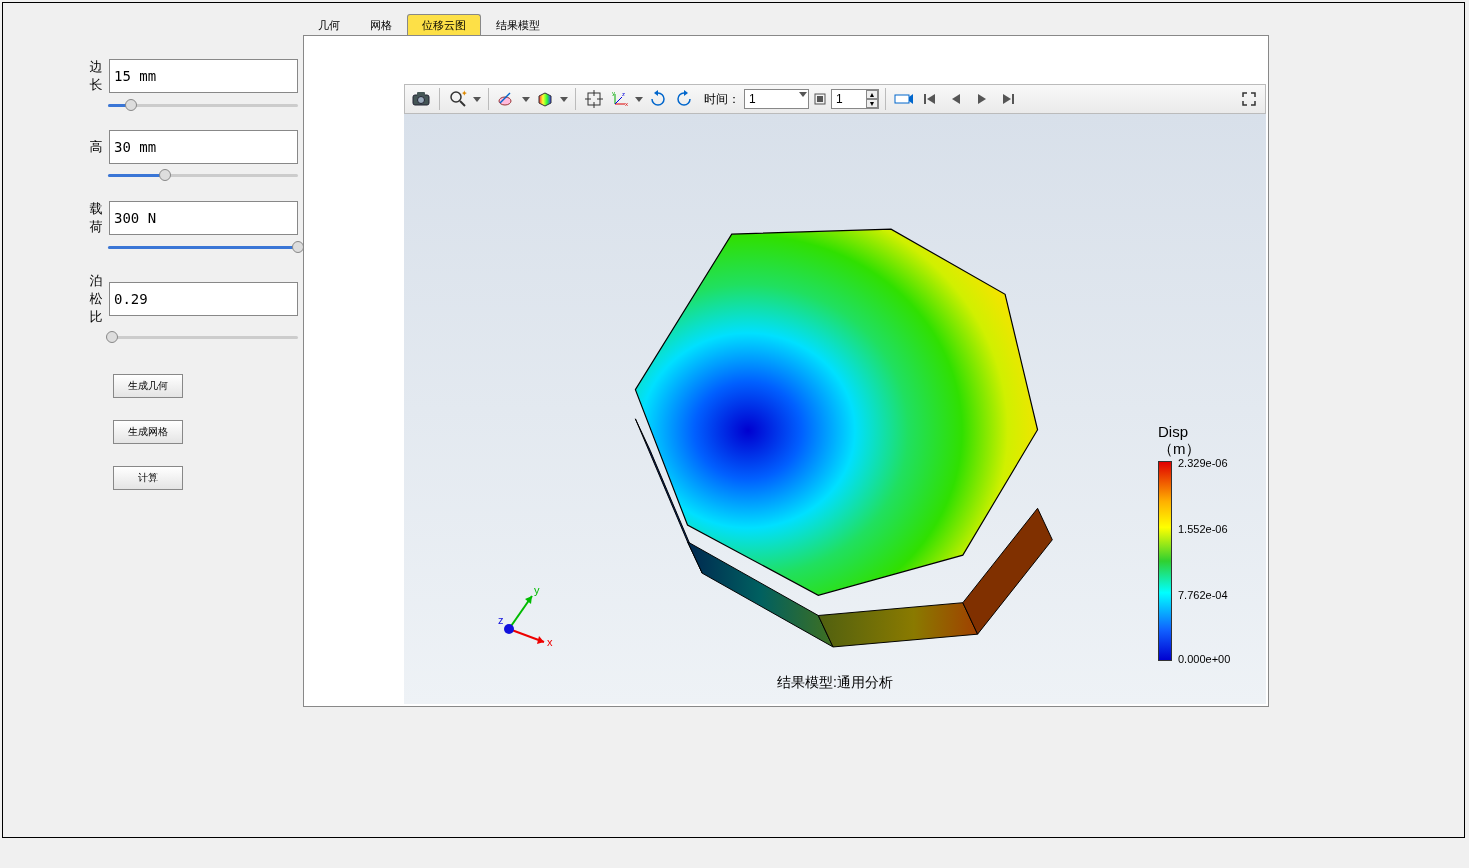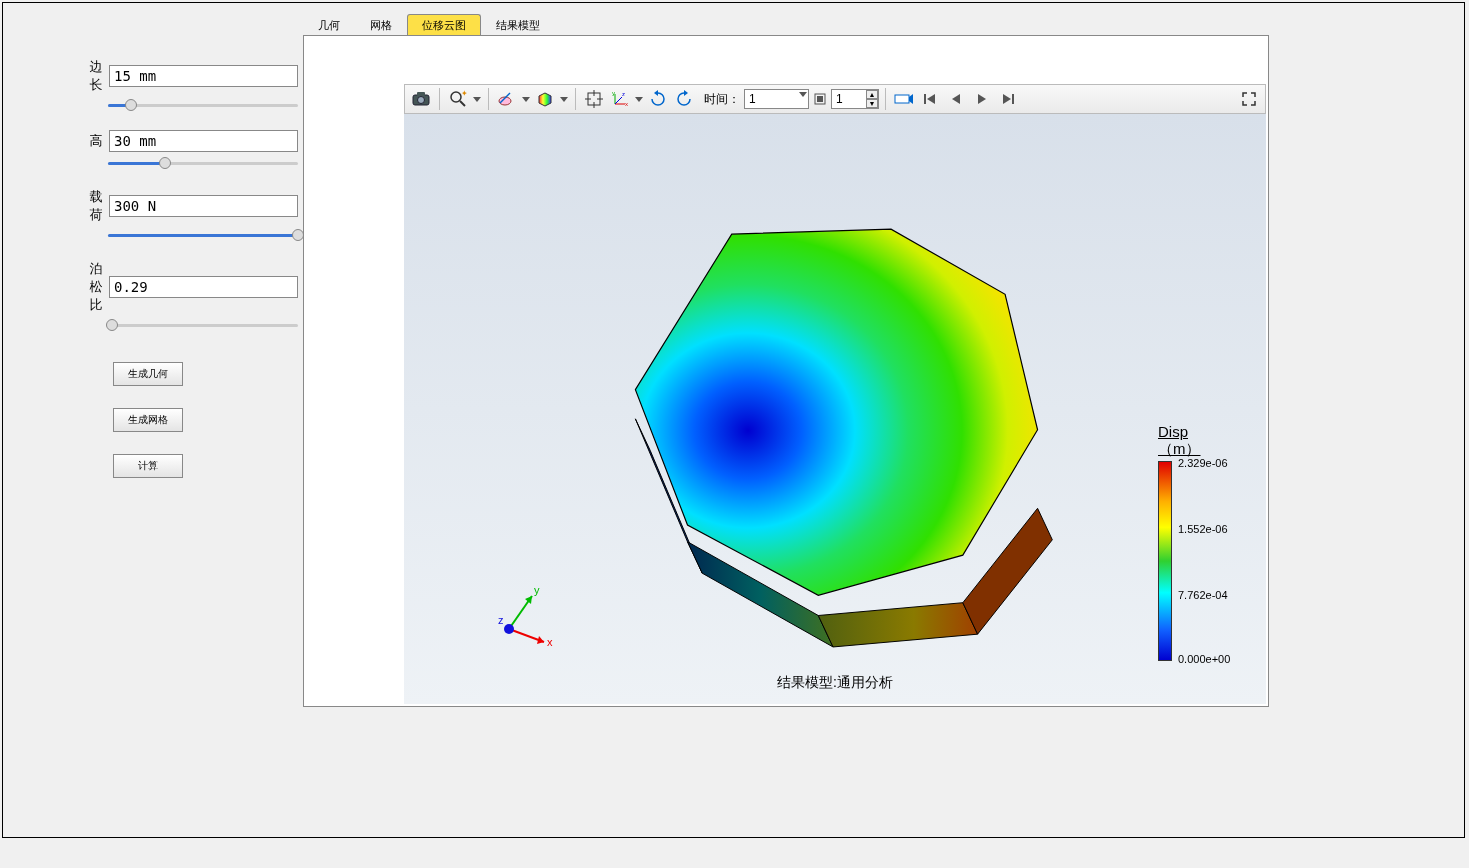--- a/index.html
+++ b/index.html
@@ -17,21 +17,21 @@
   border: 1px solid #000;
   background: #f0f0f0;
 }
 .left-panel {
   position: absolute;
   left: 85px; top: 55px; width: 210px;
 }
 .param-row { display: flex; align-items: center; margin-bottom: 4px; }
 .param-label { width: 40px; text-align: center; margin-right: 5px; font-size: 13px; }
 .param-input {
-  flex: 1; height: 22px; border: 1px solid #888;
+  flex: 1; height: 34px; border: 1px solid #888;
   font-family: monospace; font-size: 14px; padding: 2px 4px;
   background: #fff;
 }
 .slider-wrap { position: relative; height: 14px; margin: 2px 0 18px 20px; }
 .slider-track {
   position: absolute; top: 6px; left: 0; right: 0; height: 3px;
   background: #ccc; border-radius: 2px;
 }
 .slider-fill {
   position: absolute; top: 6px; left: 0; height: 3px;
@@ -91,21 +91,21 @@
   overflow: hidden;
 }
 .footer-label {
   position: absolute; bottom: 12px; left: 50%; transform: translateX(-50%);
   font-size: 14px;
 }
 .triad { position: absolute; left: 85px; bottom: 50px; width: 80px; height: 80px; }
 .legend {
   position: absolute; right: 18px; top: 310px; width: 90px;
 }
-.legend-title { font-size: 15px; text-align: left; line-height: 1.1; margin-bottom: 4px; text-decoration: underline; }
+.legend-title { font-size: 15px; text-align: left; line-height: 1.1; margin-bottom: 4px; }
 .legend-bar {
   width: 14px; height: 200px; float: left;
   background: linear-gradient(to bottom, #e00000 0%, #ffb000 20%, #ffff00 33%, #30d030 50%, #00ffff 66%, #1060ff 85%, #0000d0 100%);
   border: 1px solid #333;
 }
 .legend-labels { margin-left: 20px; height: 200px; position: relative; }
 .legend-labels div { position: absolute; font-size: 11px; white-space: nowrap; }
 </style>
 </head>
 <body>

